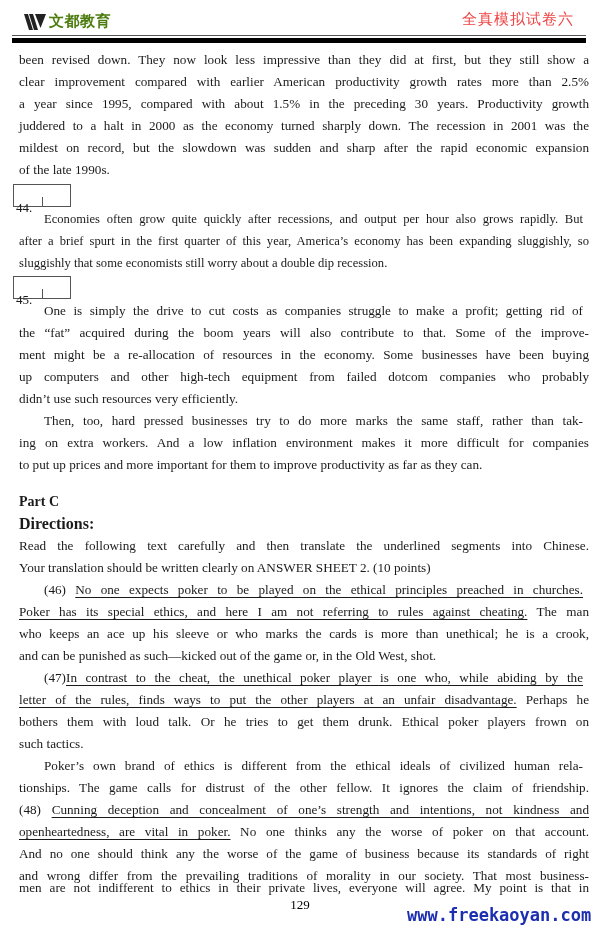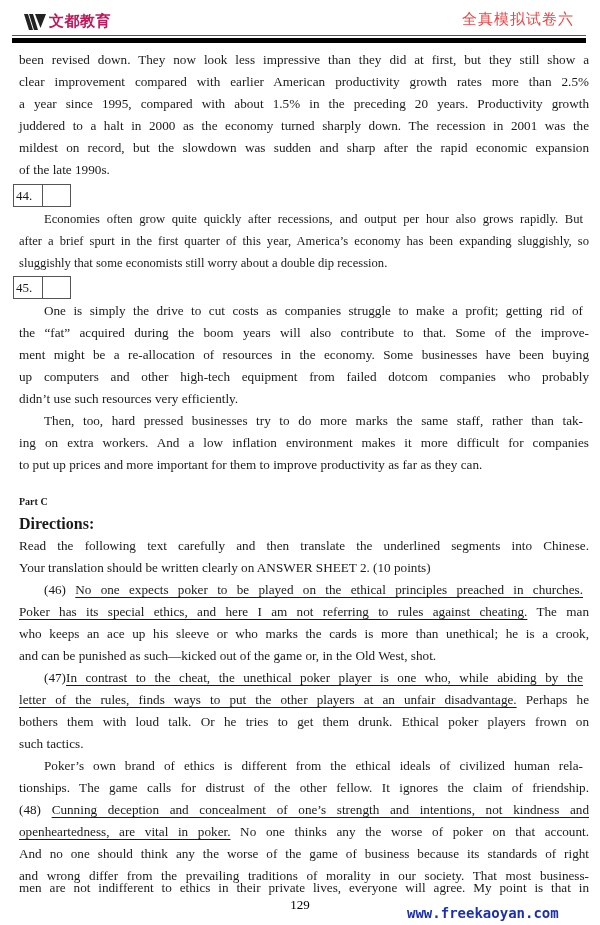--- a/index.html
+++ b/index.html
@@ -1,37 +1,37 @@
 <!DOCTYPE html>
 <html><head>
 <meta charset="utf-8">
 <style>
   html, body { margin: 0; padding: 0; background: #ffffff; }
   body { width: 600px; height: 925px; position: relative; overflow: hidden;
          font-family: "Liberation Serif", "DejaVu Serif", serif; color: #1a1a1a; }
   .header { position: absolute; left: 0; top: 0; width: 600px; height: 48px; }
   .logo { position: absolute; left: 24px; top: 12px; display: flex; align-items: center; }
   .logo-mark { width: 22px; height: 16px; margin-right: 3px; }
-  .logo-text { font-family: "DejaVu Sans", sans-serif; font-weight: bold; font-size: 15px; color: #be185d; letter-spacing: 0.5px; text-align: center; }
+  .logo-text { font-family: "DejaVu Sans", sans-serif; font-weight: bold; font-size: 15px; color: #4d7c0f; letter-spacing: 0.5px; text-align: center; }
   .header-title { position: absolute; right: 26px; top: 10px; font-family: "DejaVu Sans", sans-serif; font-size: 15px; color: #ef4444; letter-spacing: 1px; }
   .rule-thin { position: absolute; left: 12px; width: 574px; top: 35px; height: 1px; background: #555; }
   .rule-thick { position: absolute; left: 12px; width: 574px; top: 38px; height: 5px; background: #000; }
 
   .line { position: absolute; left: 19px; width: 570px; font-size: 13.2px; line-height: 20px; white-space: nowrap; }
   .justify { text-align: justify; text-align-last: justify; }
   .indent { left: 44px; width: 539px; }
   .ul { text-decoration: underline; text-decoration-thickness: 1px; text-underline-offset: 3px; }
   .bold { font-weight: bold; }
 
   .ansbox { position: absolute; left: 13px; width: 56px; height: 21px; border: 1px solid #555; display: flex; }
-  .ansbox .num { width: 26px; border-right: 1px solid #555; font-size: 13px; line-height: 21px; padding-left: 2px; }
+  .ansbox .num { width: 26px; border-right: 1px solid #555; font-size: 13px; line-height: 21px; padding-left: 2px; margin-top: 12px; }
   .ansbox .blank { flex: 1; }
 
   .page-num { position: absolute; left: 0; width: 600px; top: 897px; text-align: center; font-size: 13px; color: #000000; }
-  .watermark { position: absolute; left: 407px; top: 905px; font-family: "DejaVu Sans Mono", "Liberation Mono", monospace; font-weight: bold; font-size: 14px; color: #1b2fb0; }
+  .watermark { position: absolute; left: 407px; top: 905px; font-family: "DejaVu Sans Mono", "Liberation Mono", monospace; font-weight: bold; font-size: 17px; color: #1b2fb0; }
 </style>
 </head>
 <body>
 
 <div class="header">
   <div class="logo">
     <svg class="logo-mark" viewBox="0 0 22 16">
       <polygon points="0,0 4,0 9,16 5,16" fill="#222"></polygon>
       <polygon points="5,0 9,0 14,16 10,16" fill="#222"></polygon>
       <polygon points="11,0 22,0 16.5,14" fill="#222"></polygon>
@@ -39,21 +39,21 @@
     <span class="logo-text">文都教育</span>
   </div>
   <div class="header-title">全真模拟试卷六</div>
   <div class="rule-thin"></div>
   <div class="rule-thick"></div>
 </div>
 
 <div>
   <div class="line justify" style="top:50px">been revised down. They now look less impressive than they did at first, but they still show a</div>
   <div class="line justify" style="top:72px">clear improvement compared with earlier American productivity growth rates more than 2.5%</div>
-  <div class="line justify" style="top:94px">a year since 1995, compared with about 1.5% in the preceding 20 years. Productivity growth</div>
+  <div class="line justify" style="top:94px">a year since 1995, compared with about 1.5% in the preceding 30 years. Productivity growth</div>
   <div class="line justify" style="top:116px">juddered to a halt in 2000 as the economy turned sharply down. The recession in 2001 was the</div>
   <div class="line justify" style="top:138px">mildest on record, but the slowdown was sudden and sharp after the rapid economic expansion</div>
   <div class="line" style="top:160px">of the late 1990s.</div>
 </div>
 
 <div class="ansbox" style="top:184px">
   <span class="num">44.</span>
   <span class="blank"></span>
 </div>
 
@@ -76,21 +76,21 @@
   <div class="line" style="top:389px">didn’t use such resources very efficiently.</div>
 </div>
 
 <div>
   <div class="line justify indent" style="top:411px">Then, too, hard pressed businesses try to do more marks the same staff, rather than tak-</div>
   <div class="line justify" style="top:433px">ing on extra workers. And a low inflation environment makes it more difficult for companies</div>
   <div class="line" style="top:455px">to put up prices and more important for them to improve productivity as far as they can.</div>
 </div>
 
 <div>
-  <div class="line bold" style="top:492px; font-size:10px;">Part C</div>
+  <div class="line bold" style="top:492px; font-size:14px;">Part C</div>
   <div class="line bold" style="top:514px; font-size:16px;">Directions:</div>
   <div class="line justify" style="top:536px">Read the following text carefully and then translate the underlined segments into Chinese.</div>
   <div class="line" style="top:558px">Your translation should be written clearly on ANSWER SHEET 2. (10 points)</div>
 
   <div class="line justify indent" style="top:580px"><span>(46) </span><span class="ul">No one expects poker to be played on the ethical principles preached in churches.</span></div>
   <div class="line justify" style="top:602px"><span class="ul">Poker has its special ethics, and here I am not referring to rules against cheating.</span><span> The man</span></div>
   <div class="line justify" style="top:624px">who keeps an ace up his sleeve or who marks the cards is more than unethical; he is a crook,</div>
   <div class="line" style="top:646px">and can be punished as such—kicked out of the game or, in the Old West, shot.</div>
 
   <div class="line justify indent" style="top:668px"><span>(47)</span><span class="ul">In contrast to the cheat, the unethical poker player is one who, while abiding by the</span></div>

